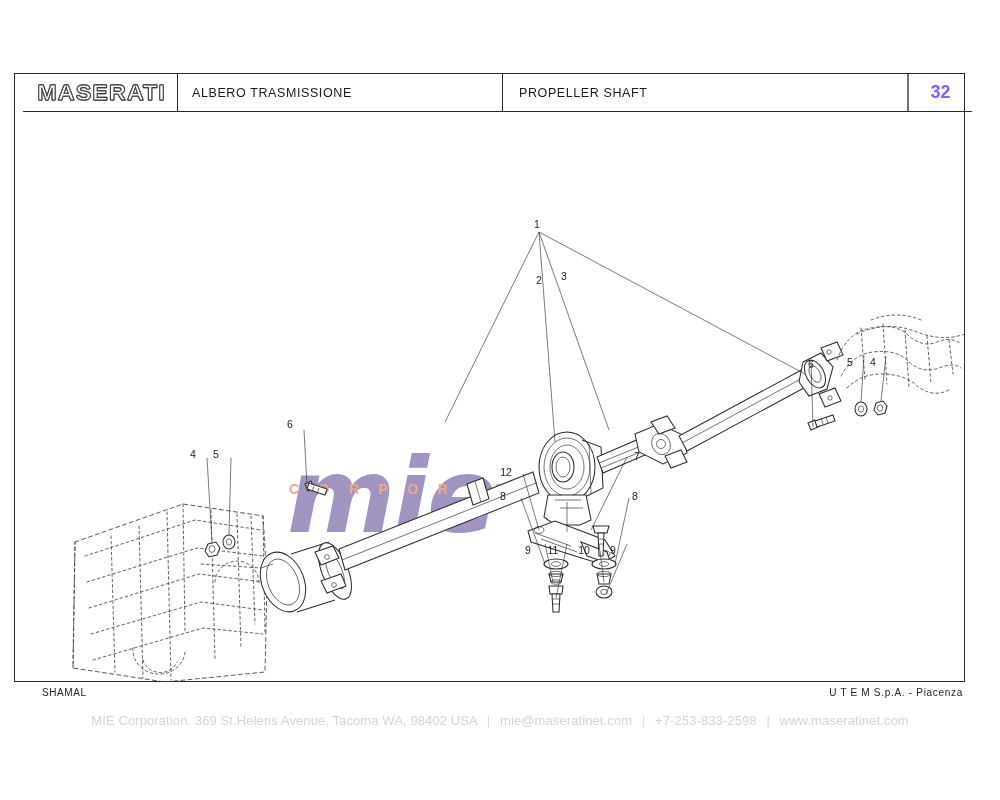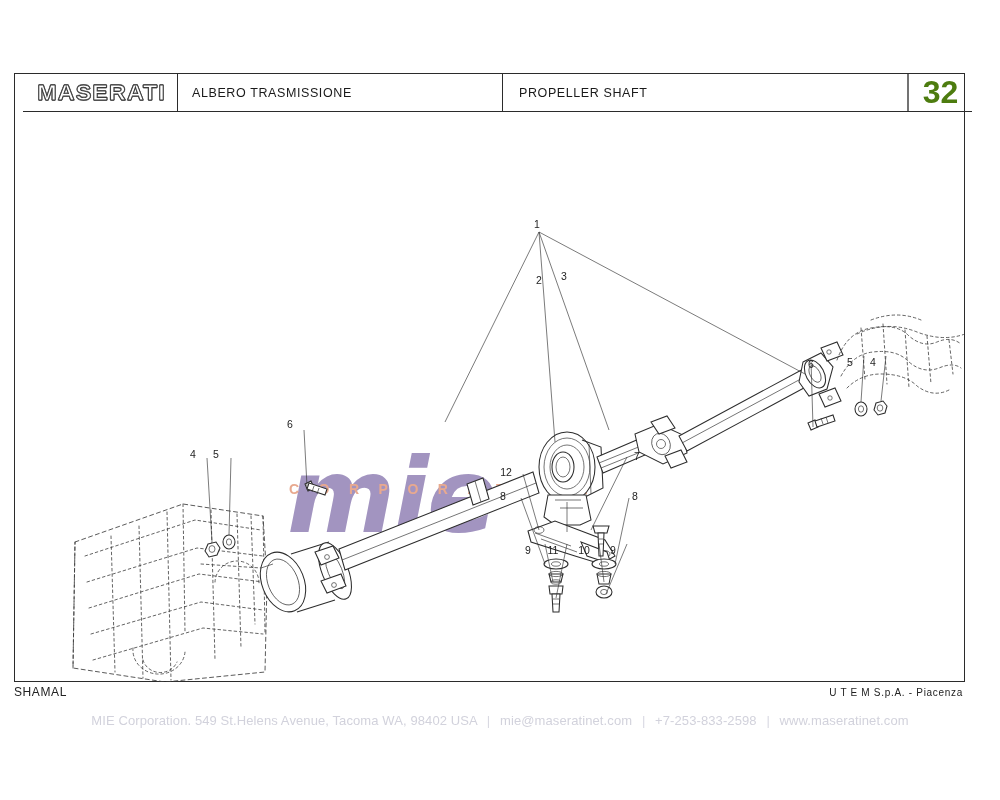--- a/index.html
+++ b/index.html
@@ -90,23 +90,23 @@
     white-space: nowrap;
   }
   .tavola-line {
     font-size: 7.5px;
     letter-spacing: 0.7px;
     color: #1a1a1a;
     line-height: 9.5px;
     font-family: "Liberation Sans", sans-serif;
   }
   #drawing-number {
-    font-size: 32px;
+    font-size: 18px;
     font-weight: bold;
-    color: #4d7c0f;
+    color: #8b5cf6;
     letter-spacing: 0px;
     font-family: "Liberation Sans", sans-serif;
   }
 
   
   #maserati-word {
     font-family: "Liberation Sans", sans-serif;
     font-size: 22px;
     font-weight: bold;
     letter-spacing: 1.0px;
@@ -170,23 +170,24 @@
     left: 14px;
     top: 684px;
     width: 951px;
     height: 16px;
     display: flex;
     justify-content: space-between;
     align-items: center;
   }
   #shamal-label {
     font-family: "Liberation Sans", sans-serif;
-    font-size: 12px;
+    font-size: 10px;
     letter-spacing: 0.6px;
     color: #222;
+    margin-left: 28px;
   }
   #utem-label {
     font-family: "Liberation Sans", sans-serif;
     font-size: 10px;
     letter-spacing: 0.7px;
     color: #222;
     padding-right: 2px;
   }
 
   #mie-footer {
@@ -475,21 +476,21 @@
       </svg>
     </div>
   </div>
 
   <div id="sub-footer">
     <span id="shamal-label">SHAMAL</span>
     <span id="utem-label">U T E M  S.p.A. - Piacenza</span>
   </div>
 
   <div id="mie-footer">
-    <span>MIE Corporation. 549 St.Helens Avenue, Tacoma WA, 98402 USA</span>
+    <span>MIE Corporation. 369 St.Helens Avenue, Tacoma WA, 98402 USA</span>
     <span class="sep">|</span>
     <span>mie@maseratinet.com</span>
     <span class="sep">|</span>
     <span>+7-253-833-2598</span>
     <span class="sep">|</span>
     <span>www.maseratinet.com</span>
   </div>
 
 </div>
 

